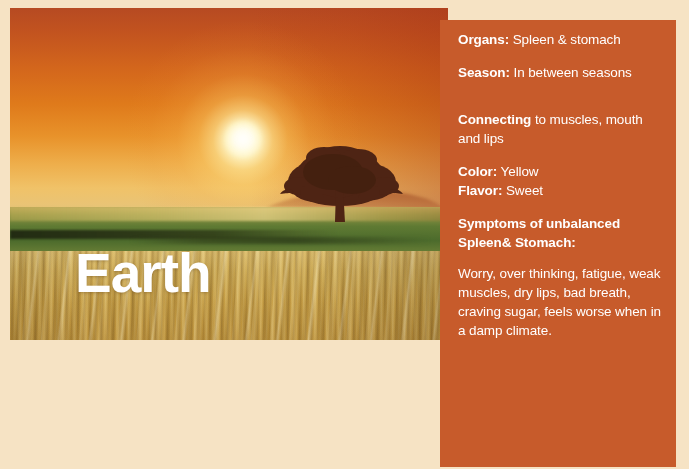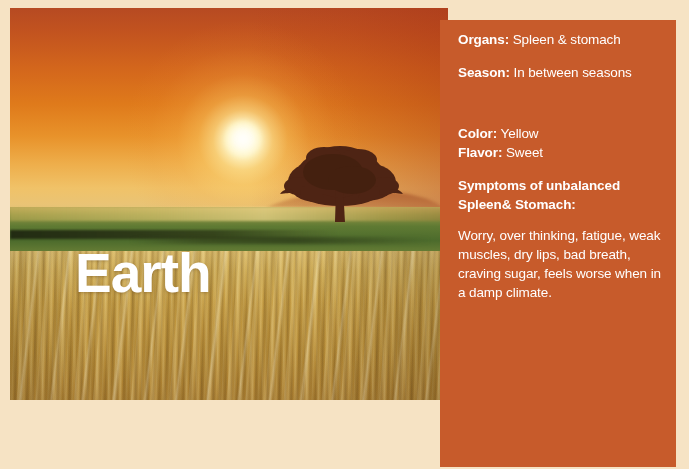--- a/index.html
+++ b/index.html
@@ -53,21 +53,21 @@
   .gap-sm {
     height: 12px;
   }
 
   
   .photo {
     position: absolute;
     left: 10px;
     top: 8px;
     width: 438px;
-    height: 392px;
+    height: 332px;
     overflow: hidden;
     background: #c8631f;
   }
 
   
   .sky {
     position: absolute;
     left: 0; top: 0;
     width: 100%;
     height: 200px;
@@ -357,20 +357,21 @@
 
     <div class="gap"></div>
 
     <p class="line"><b class="lbl">Season:</b><span> In between seasons</span></p>
 
     <div class="gap"></div>
 
 
     <div class="gap"></div>
 
+    <p class="line"><b class="lbl">Connecting</b><span> to muscles, mouth and lips</span></p>
 
     <div class="gap"></div>
 
     <p class="line"><b class="lbl">Color:</b><span> Yellow</span></p>
     <p class="line"><b class="lbl">Flavor:</b><span> Sweet</span></p>
 
     <div class="gap"></div>
 
     <p class="line"><b class="lbl">Symptoms of unbalanced Spleen&amp; Stomach:</b></p>
 

